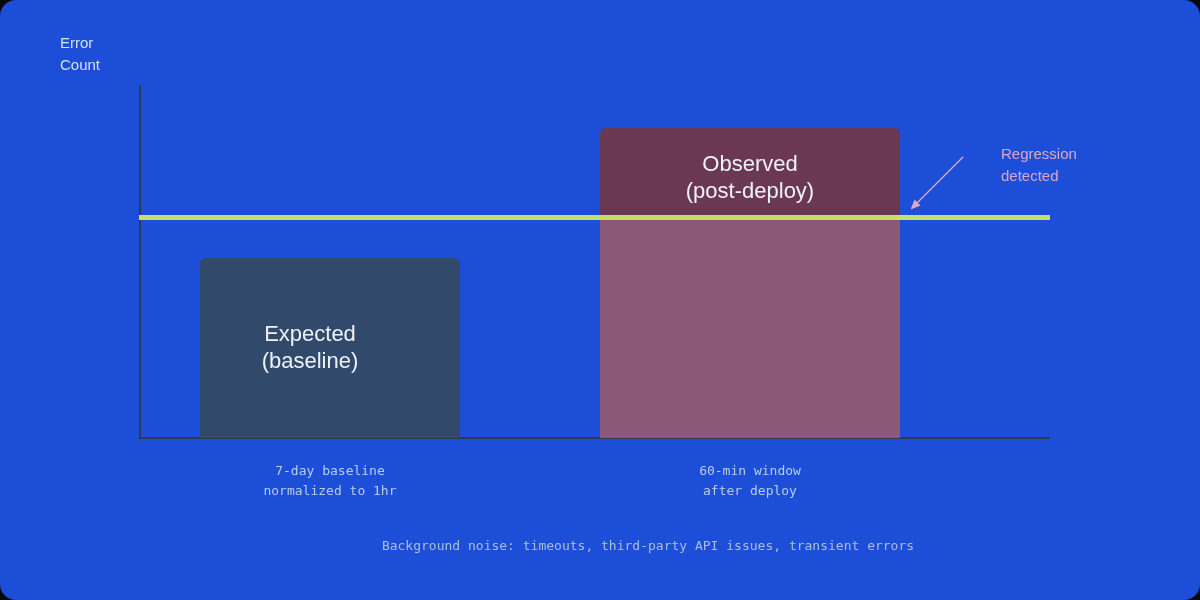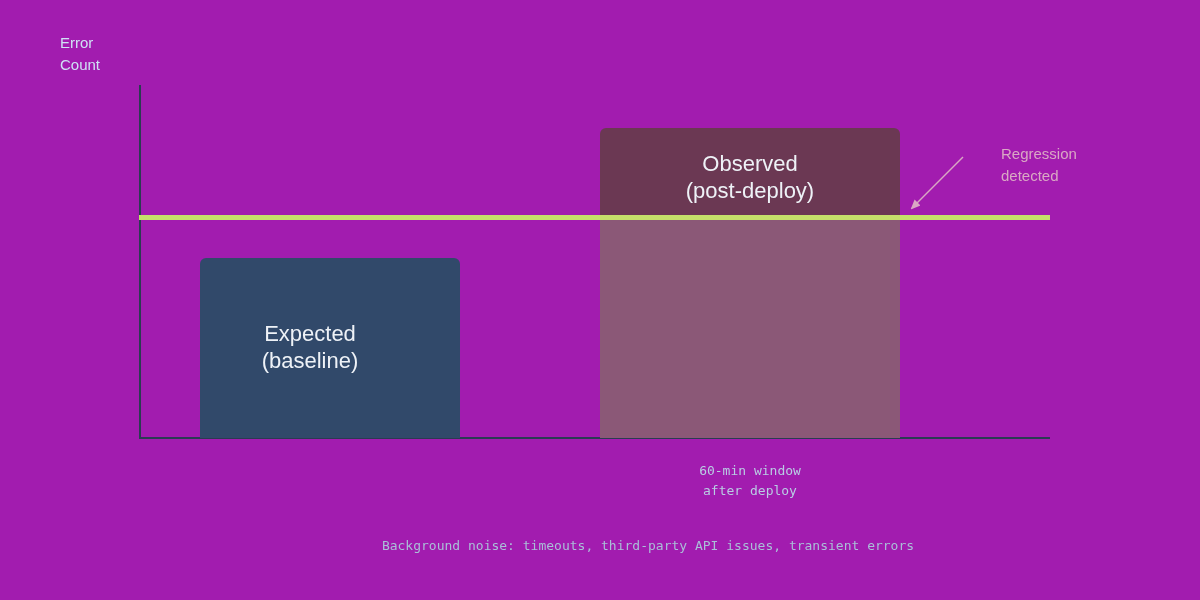--- a/index.html
+++ b/index.html
@@ -4,23 +4,24 @@
 <style>
   html, body {
     margin: 0;
     padding: 0;
     background: #06090f;
   }
   #stage {
     position: relative;
     width: 1200px;
     height: 600px;
-    background: #a21caf;
+    background: #1d4ed8;
     overflow: hidden;
     font-family: "Liberation Sans", sans-serif;
+    border-radius: 16px;
   }
 
   
   .axis-title {
     position: absolute;
     left: 60px;
     top: 32px;
     color: #cfe2f5;
     font-size: 15px;
     line-height: 22px;
@@ -198,19 +199,21 @@
       <marker id="arrowhead" markerWidth="7" markerHeight="7" refX="5.6" refY="3" orient="auto">
         <polygon points="0 0, 7 3, 0 6" fill="#d9a8c4"></polygon>
       </marker>
     </defs>
     <line x1="68" y1="7" x2="17" y2="58" stroke="#d9a8c4" stroke-width="1.4" marker-end="url(#arrowhead)"></line>
   </svg>
 
   <div class="annotation-text">Regression
 detected</div>
 
+  <div class="cat-label cat-label-left">7-day baseline
+normalized to 1hr</div>
 
   <div class="cat-label cat-label-right">60-min window
 after deploy</div>
 
   <div class="footer-note">Background noise: timeouts, third-party API issues, transient errors</div>
 
 </div>
 
 </body></html>

